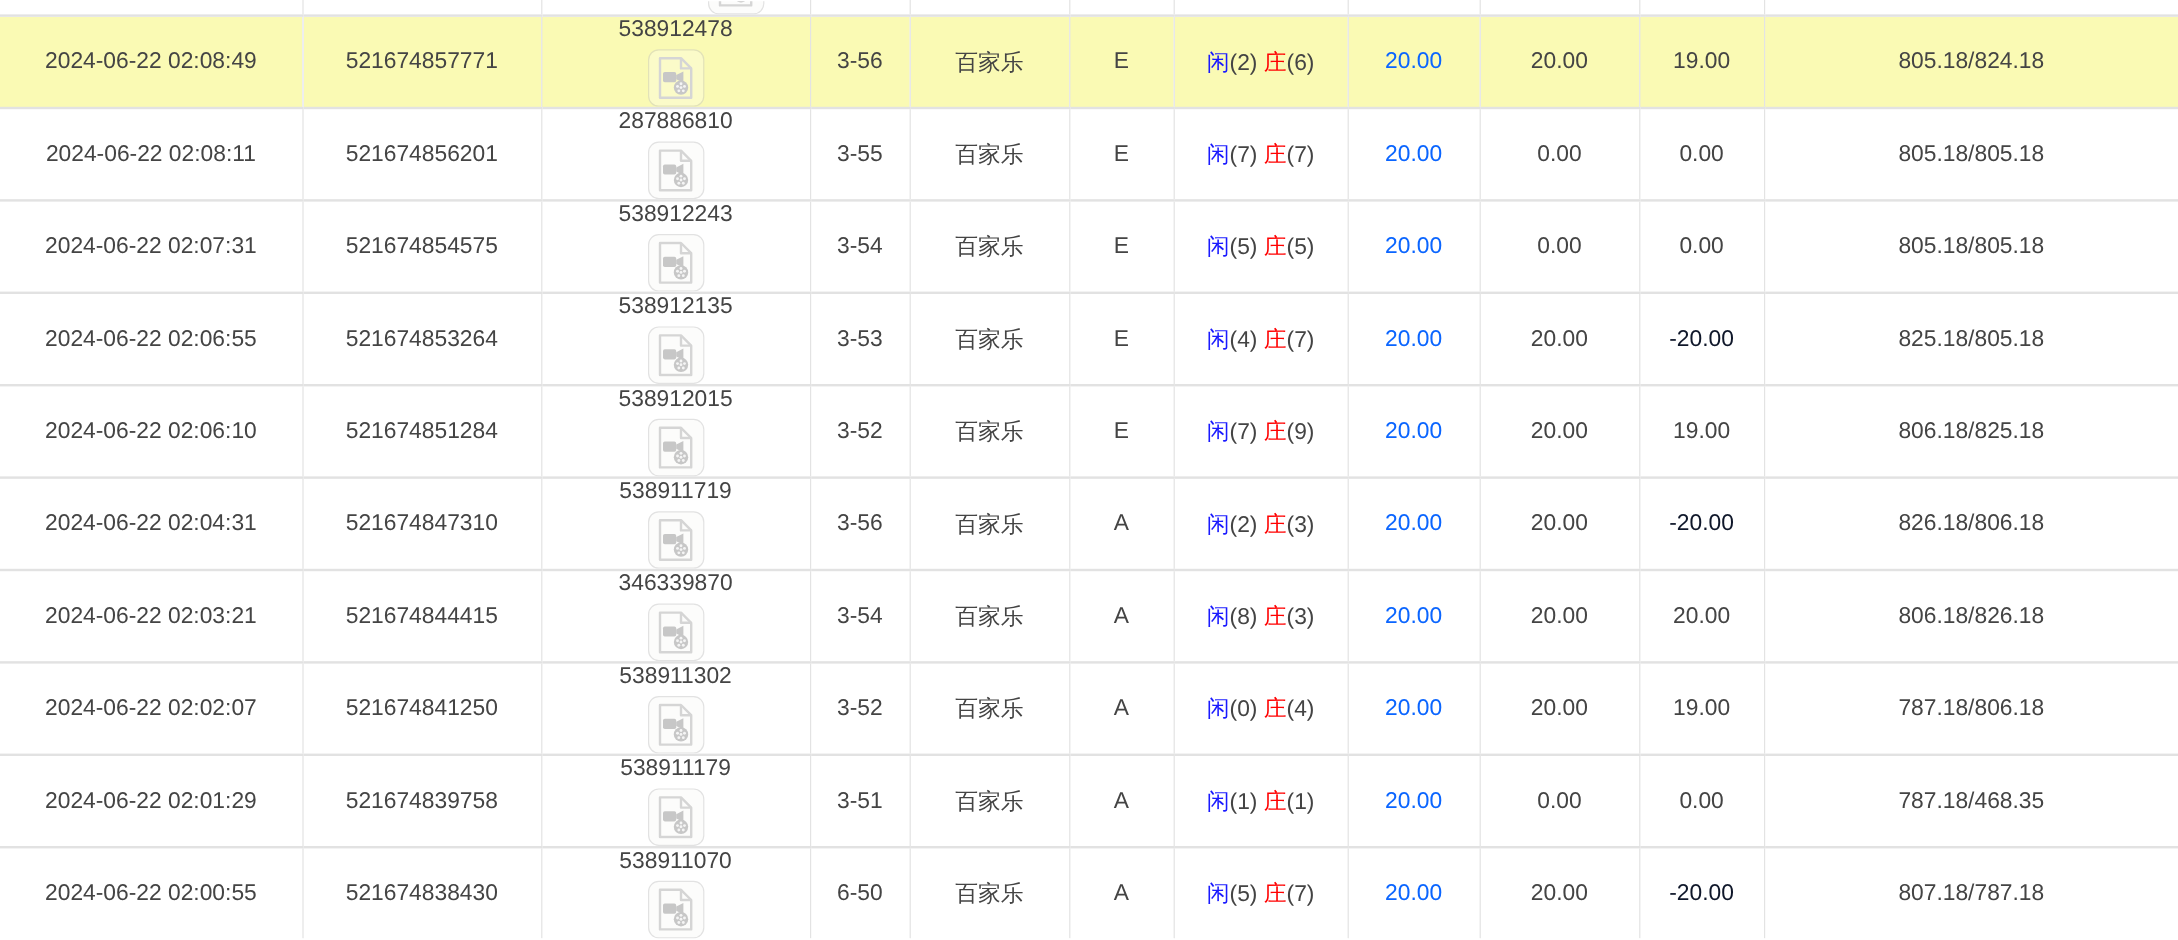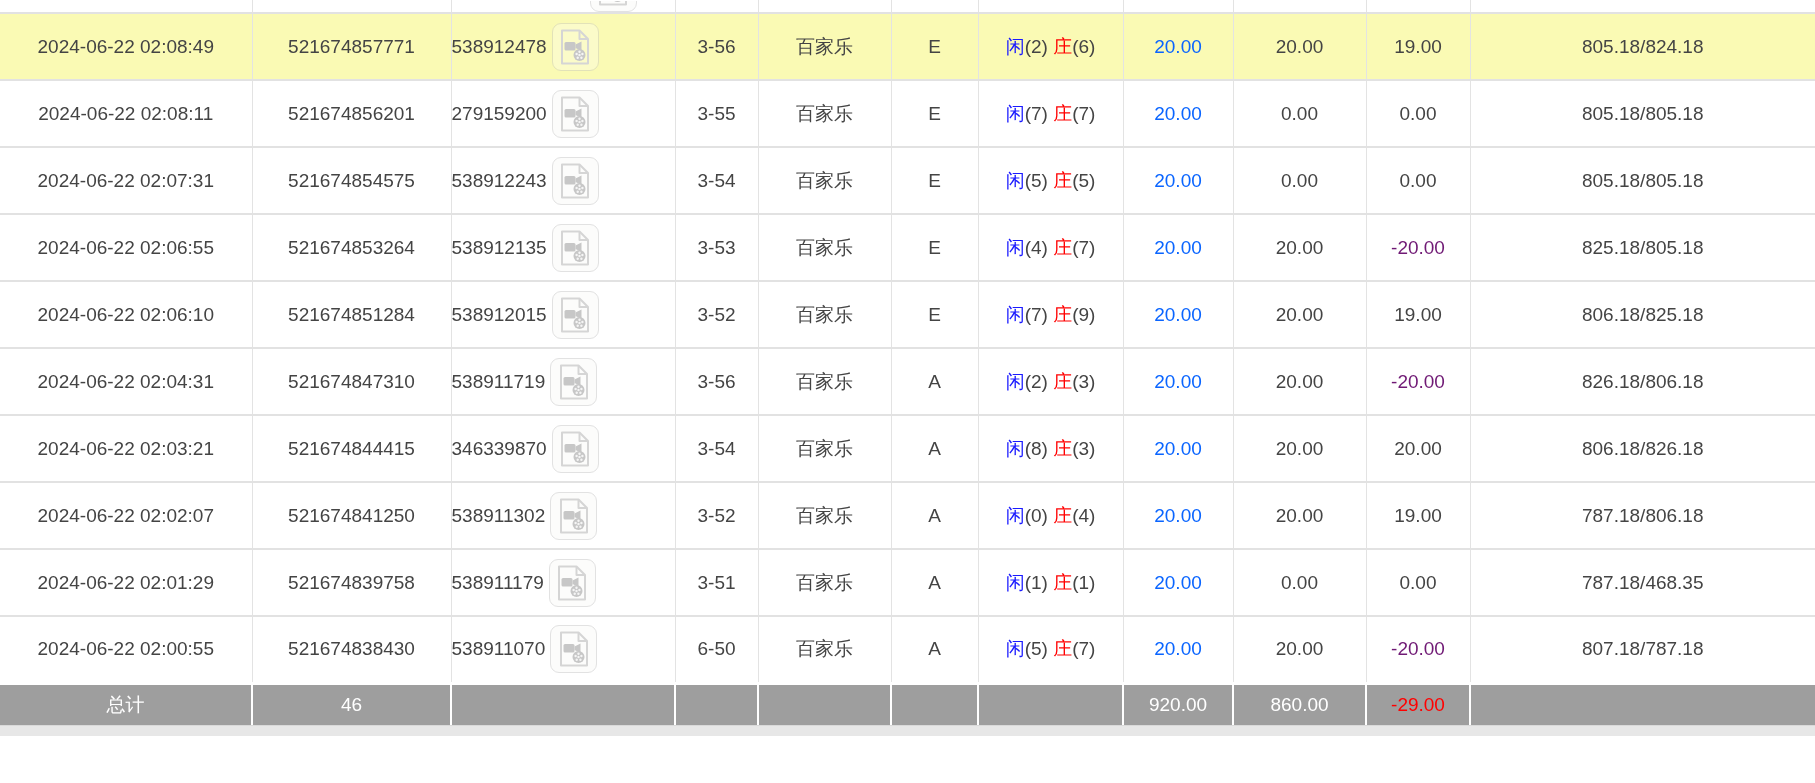--- a/index.html
+++ b/index.html
@@ -19,32 +19,32 @@
   tr.sliver td { border-left: 1px solid #e3e3e3; border-bottom: 2px solid #e2e2e2; }
   tr.sliver td:first-child { border-left: none; }
   .icon-clip { height: 11px; overflow: hidden; position: relative; }
   .icon-clip .video-btn { position: absolute; top: -37px; left: 138px; }
 
   tr.data { height: 67px; }
   tr.data td { border-left: 1px solid #e3e3e3; border-bottom: 2px solid #e2e2e2; background: #fff; }
   tr.data td:first-child { border-left: none; }
   tr.data.highlight td { background: #fafab4; }
 
-  .game-cell { display: flex; align-items: center; justify-content: flex-start; gap: 5px; }
+  .game-cell { display: flex; align-items: center; justify-content: flex-start; gap: 5px; flex-direction: column; }
   .video-btn {
     width: 47px; height: 48px; flex: 0 0 auto;
     border: 1px solid #e2e2e2; border-radius: 9px;
     background: #fcfcfb; padding: 0; margin: 0;
     display: flex; align-items: center; justify-content: center;
     cursor: pointer;
   }
   tr.highlight .video-btn { background: rgba(255,255,255,0.28); border-color: #e2e2b8; }
 
   .bet { color: #0a65ff; cursor: pointer; }
-  .neg { color: #701a75; }
+  .neg { color: #0f172a; }
   .rp { color: #1a1aff; }
   .rb { color: #ff0000; }
 
   tr.summary { height: 44px; }
   tr.summary td {
     background: #9e9e9e; color: #fff;
     border-left: 2px solid #fff; border-top: 3px solid #fff;
   }
   tr.summary td:first-child { border-left: none; }
   tr.summary td.neg { color: #ff0000; }
@@ -133,21 +133,21 @@
         <td class="bet">20.00</td>
         <td>20.00</td>
         <td>19.00</td>
         <td>805.18/824.18</td>
       </tr>
       <tr class="data">
         <td>2024-06-22 02:08:11</td>
         <td>521674856201</td>
         <td>
           <div class="game-cell">
-            <span>279159200</span>
+            <span>287886810</span>
             <button class="video-btn">
               <svg width="30" height="36" viewBox="0 0 30 36">
                 <path d="M2 1.5 h17.5 l8.5 8.5 v24.5 h-26 z" fill="none" stroke="#d5d5d5" stroke-width="2" stroke-linejoin="round"></path>
                 <path d="M19.5 1.5 v8.5 h8.5" fill="none" stroke="#d5d5d5" stroke-width="2" stroke-linejoin="round"></path>
                 <rect x="4.5" y="13" width="11" height="8.5" rx="1.5" fill="#c7c7c7"></rect>
                 <path d="M15.5 15.5 L21.5 12.5 V22 L15.5 19 Z" fill="#c7c7c7"></path>
                 <circle cx="19.5" cy="26" r="6" fill="#c7c7c7"></circle>
                 <circle cx="19.5" cy="26" r="1.2" fill="#f5f5f5"></circle>
                 <circle cx="19.5" cy="22.8" r="1.2" fill="#f5f5f5"></circle>
                 <circle cx="16.6" cy="25" r="1.2" fill="#f5f5f5"></circle>

